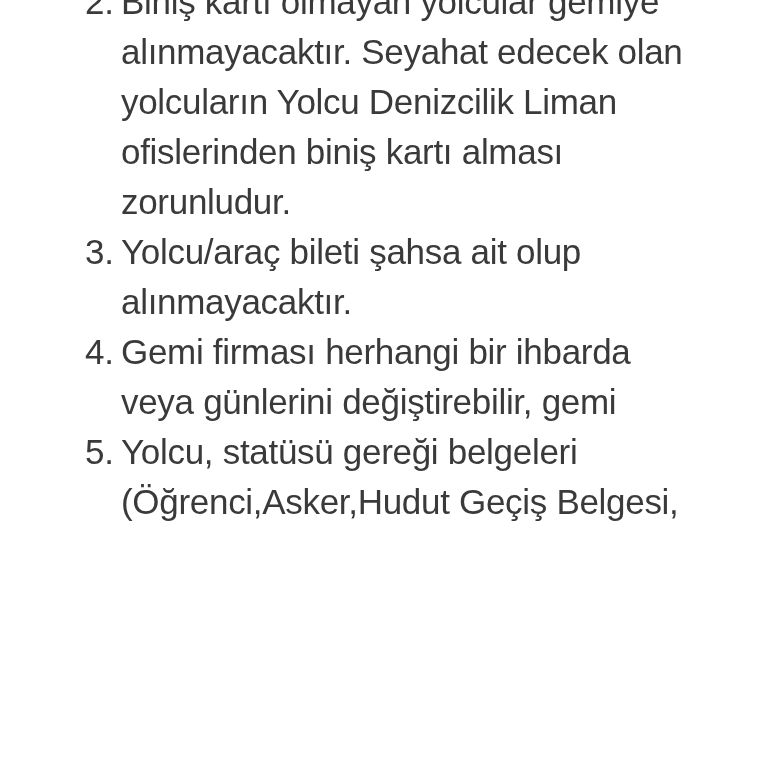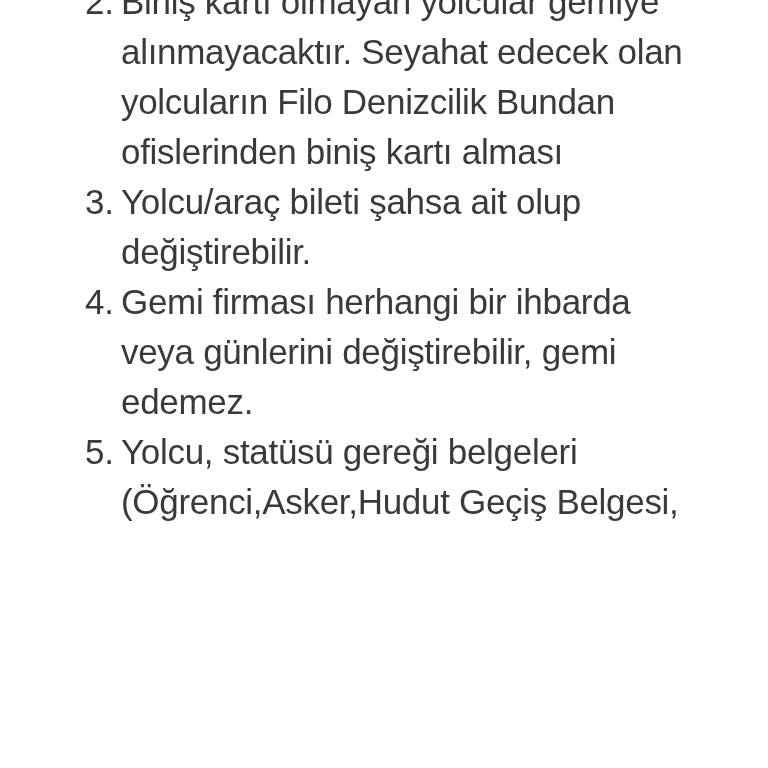--- a/index.html
+++ b/index.html
@@ -53,37 +53,37 @@
 </head>
 <body>
 
 <div class="screen" style="background: rgb(255, 255, 255);">
   <div class="terms" id="terms-list" style="color: rgb(58, 58, 58);">
       <div class="term-item">
         <span class="term-number">2.</span>
         <div class="term-lines">
           <div class="term-line">Biniş kartı olmayan yolcular gemiye</div>
           <div class="term-line">alınmayacaktır. Seyahat edecek olan</div>
-          <div class="term-line">yolcuların Filo Denizcilik Bundan</div>
+          <div class="term-line">yolcuların Yolcu Denizcilik Liman</div>
           <div class="term-line">ofislerinden biniş kartı alması</div>
+          <div class="term-line">zorunludur.</div>
         </div>
       </div>
       <div class="term-item">
         <span class="term-number">3.</span>
         <div class="term-lines">
           <div class="term-line">Yolcu/araç bileti şahsa ait olup</div>
-          <div class="term-line">değiştirebilir.</div>
+          <div class="term-line">alınmayacaktır.</div>
         </div>
       </div>
       <div class="term-item">
         <span class="term-number">4.</span>
         <div class="term-lines">
           <div class="term-line">Gemi firması herhangi bir ihbarda</div>
           <div class="term-line">veya günlerini değiştirebilir, gemi</div>
-          <div class="term-line">edemez.</div>
         </div>
       </div>
       <div class="term-item">
         <span class="term-number">5.</span>
         <div class="term-lines">
           <div class="term-line">Yolcu, statüsü gereği belgeleri</div>
           <div class="term-line">(Öğrenci,Asker,Hudut Geçiş Belgesi,</div>
         </div>
       </div>
     </div>

